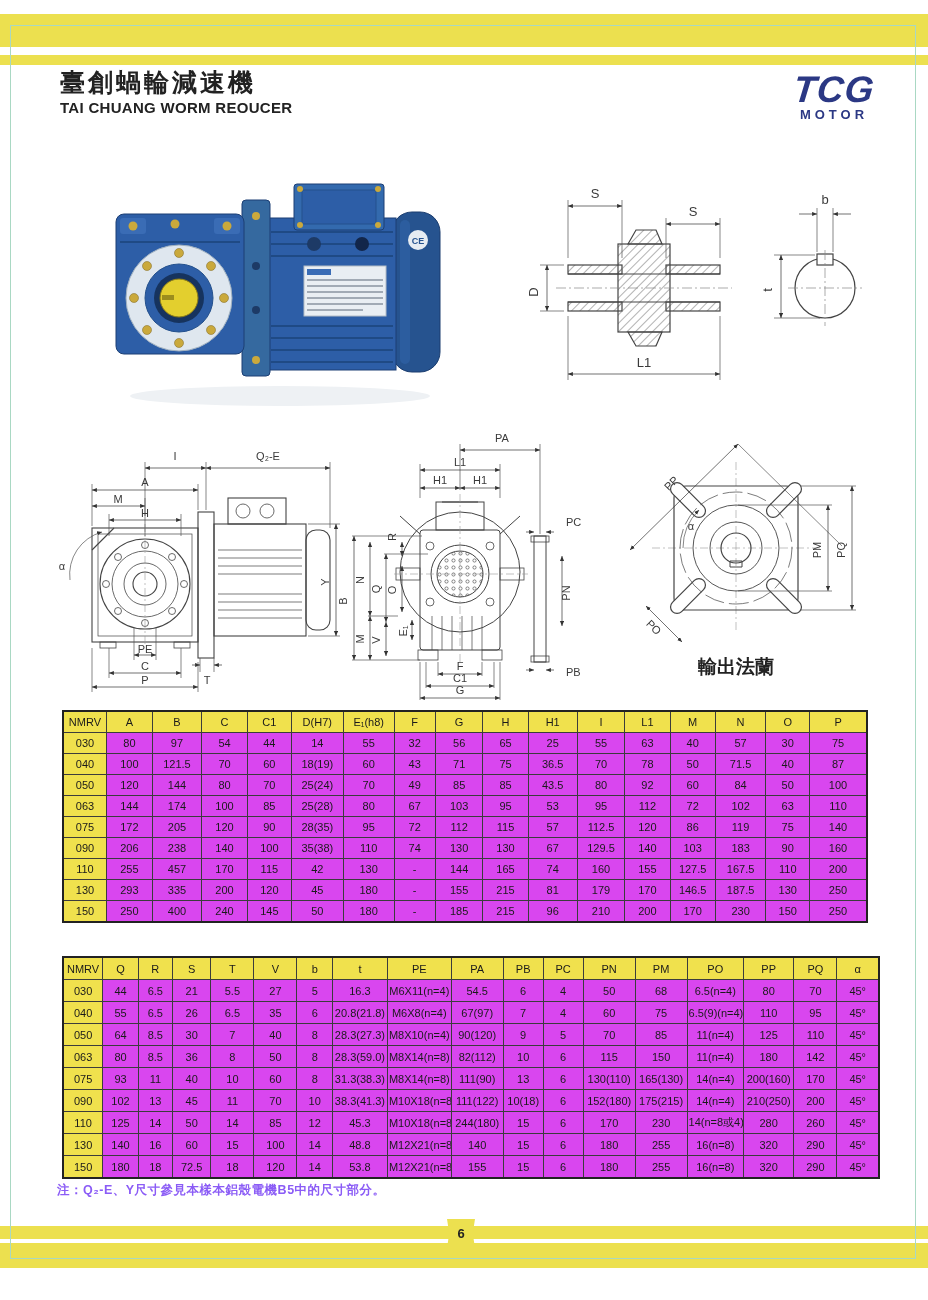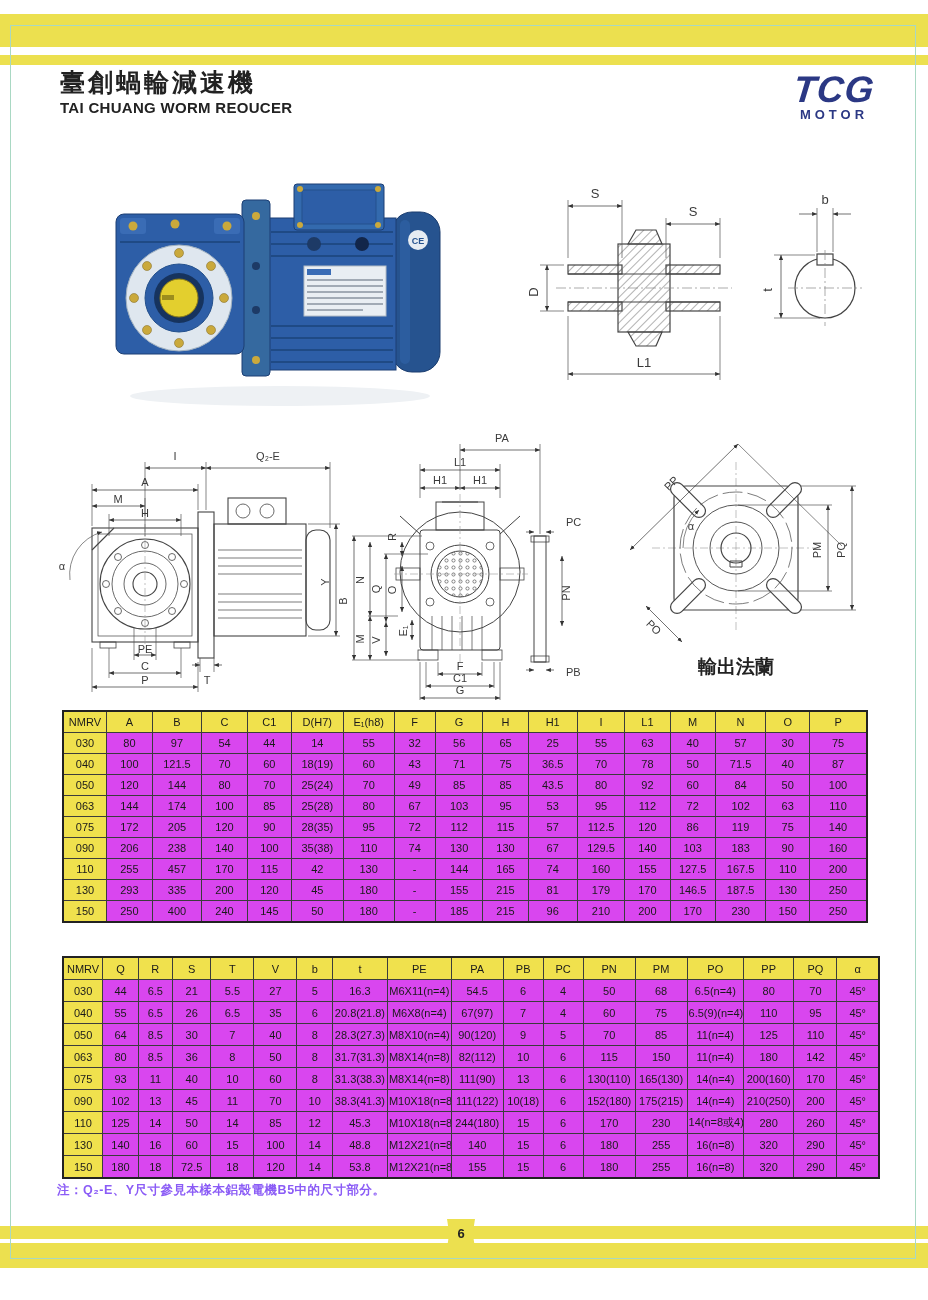--- a/index.html
+++ b/index.html
@@ -756,21 +756,21 @@
         <td>45°</td>
       </tr>
       <tr>
         <td>063</td>
         <td>80</td>
         <td>8.5</td>
         <td>36</td>
         <td>8</td>
         <td>50</td>
         <td>8</td>
-        <td>31.7(31.3)</td>
+        <td>28.3(59.0)</td>
         <td>M8X14(n=8)</td>
         <td>82(112)</td>
         <td>10</td>
         <td>6</td>
         <td>115</td>
         <td>150</td>
         <td>11(n=4)</td>
         <td>180</td>
         <td>142</td>
         <td>45°</td>

